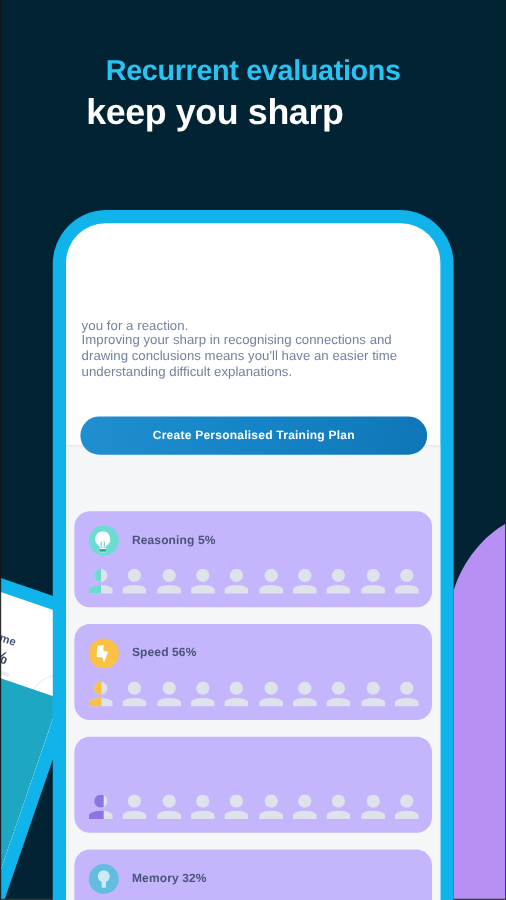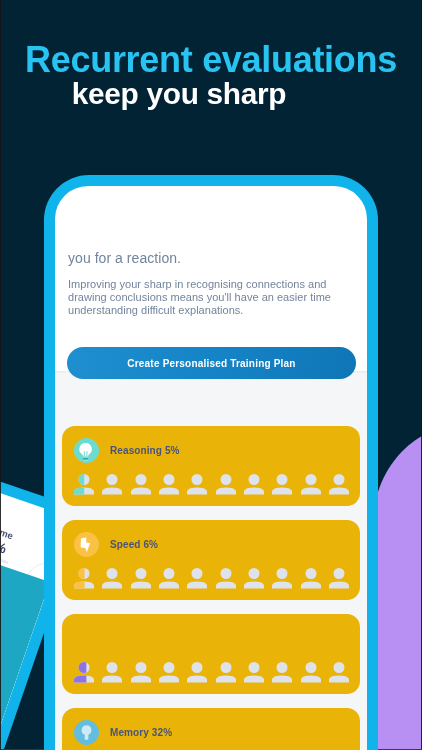--- a/index.html
+++ b/index.html
@@ -31,36 +31,36 @@
   .back-phone .bp-teal { position:absolute; left:0; top:68px; width:100%; bottom:0; background:#1DA7C3; }
   .back-phone .bp-t1 { position:absolute; right:50px; top:31px; font-size:9.5px; color:#49547A; font-weight:bold; }
   .back-phone .bp-t2 { position:absolute; right:52px; top:43px; font-size:14px; color:#3C4A6E; font-weight:bold; }
   .back-phone .bp-bar { position:absolute; right:46px; top:62px; width:40px; height:3px; border-radius:2px; background:#E6EAF1; }
   .back-phone .bp-circle { position:absolute; right:-26px; top:48px; width:50px; height:50px; border-radius:50%; border:1px solid #E9EDF3; }
   .back-phone .bp-mark { position:absolute; right:-16px; top:58px; font-size:20px; color:#2E8FD8; font-weight:bold; font-style:italic; }
 
   
   .headline { position:absolute; left:0; top:0; width:422px; text-align:center; }
   .h-line { font-weight:bold; line-height:30px; white-space:nowrap; }
-  .h-line1 { color:#29C3F2; position:absolute; top:45px; left:0; width:422px; font-size:36px; letter-spacing:-0.3px; }
+  .h-line1 { color:#29C3F2; position:absolute; top:45px; left:0; width:422px; font-size:24px; letter-spacing:-0.3px; }
   .h-line2 { color:#FFFFFF; position:absolute; top:79px; left:0; width:358px; font-size:29.8px; letter-spacing:-0.3px; }
 
   
   .phone {
     position:absolute; left:44px; top:175px; width:334px; height:640px;
     background:#11B4EA; border-radius:45px; padding:11px;
   }
   .screen {
     width:100%; height:100%; background:#FFFFFF; border-radius:33px;
     overflow:hidden; position:relative;
   }
   .screen-grey  { position:absolute; left:0; top:185px; width:100%; bottom:0; background:#F4F6F8; box-shadow:inset 0 2px 3px -2px rgba(70,90,120,0.18); }
 
   .txt-tail {
-    position:absolute; left:13px; top:64px; font-size:14px; color:#72849C; letter-spacing:0.05px;
+    position:absolute; left:13px; top:80px; font-size:11px; color:#72849C; letter-spacing:0.05px;
   }
   .txt-para {
     position:absolute; left:13px; top:92px; width:281px; font-size:11px; line-height:12.8px;
     color:#72849C; letter-spacing:0.02px;
   }
   .cta {
     position:absolute; left:12px; top:141px; width:289px; height:32px; border-radius:16px;
     background:linear-gradient(100deg,#1F8FD0 0%,#1584C6 50%,#0F76B7 100%);
     color:#fff; font-size:10px; font-weight:bold; letter-spacing:0.2px;
     display:flex; align-items:center; justify-content:center; border:none; cursor:pointer;
@@ -68,21 +68,21 @@
     margin-top:20px;
   }
   .section-title {
     position:absolute; left:12px; top:211px; font-size:10px; font-weight:bold; color:#4A5470;
     letter-spacing:0.05px;
   }
 
   
   .cards { position:absolute; left:7px; top:240px; width:298px; }
   .card {
-    width:298px; height:80px; background:#eab308; border-radius:13px; margin-bottom:14px;
+    width:298px; height:80px; background:#c4b5fd; border-radius:13px; margin-bottom:14px;
     position:relative;
   }
   .card-head { position:absolute; left:12px; top:12px; display:flex; align-items:center; }
   .badge {
     width:25px; height:25px; border-radius:50%;
     display:flex; align-items:center; justify-content:center; flex:0 0 auto;
     position:relative; overflow:hidden;
   }
   .badge svg { display:block; }
   .metric-label { margin-left:11px; font-size:10px; font-weight:bold; letter-spacing:-0.05px; color:#49547A; letter-spacing:0.1px; white-space:nowrap; }
@@ -276,21 +276,21 @@
               </span>
             </div>
           </div>
           <div class="card">
             <div class="card-head">
               <span class="badge" style="background:#FAC144">
                 <svg width="25" height="25" viewBox="0 0 25 25">
                   <path d="M7.0 6.3 L12.3 5.4 L12.2 10.6 L16.2 11.1 L12.7 20.3 L11.4 15.9 L6.6 15.5 Z" fill="#fff"></path>
                 </svg>
               </span>
-              <span class="metric-label">Speed 6%</span>
+              <span class="metric-label">Speed 56%</span>
             </div>
             <div class="people">
               <span class="person">
                 <svg width="20" height="21" viewBox="0 0 20 21">
                   <defs>
                     <clipPath id="pc11">
                       <rect x="0" y="0" width="10.60" height="21"></rect>
                     </clipPath>
                   </defs>
                   <g fill="#DEE2EA">

